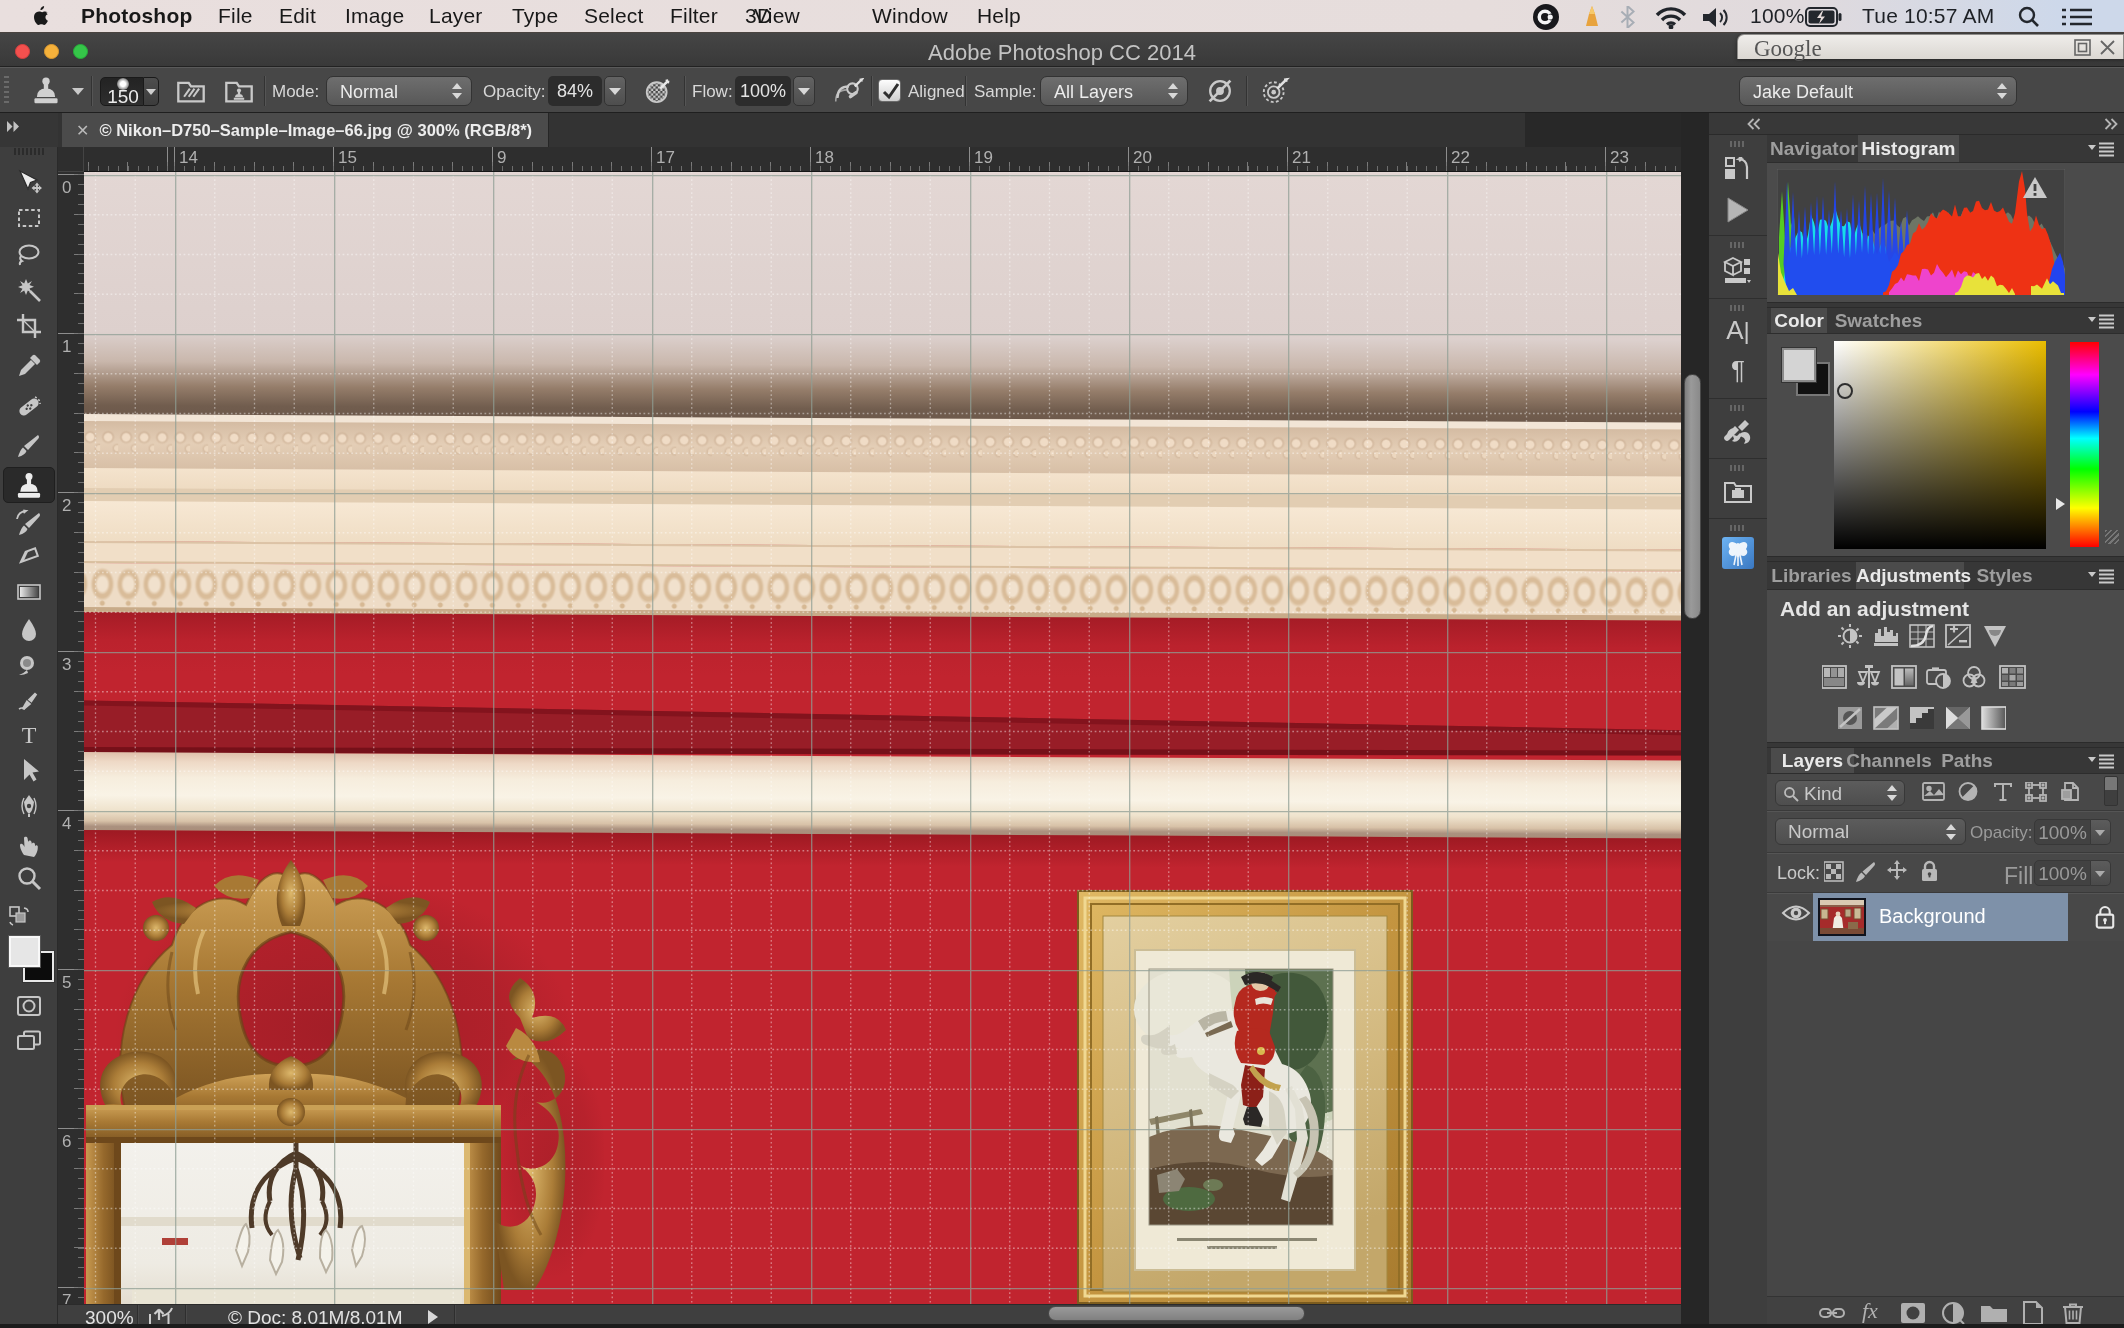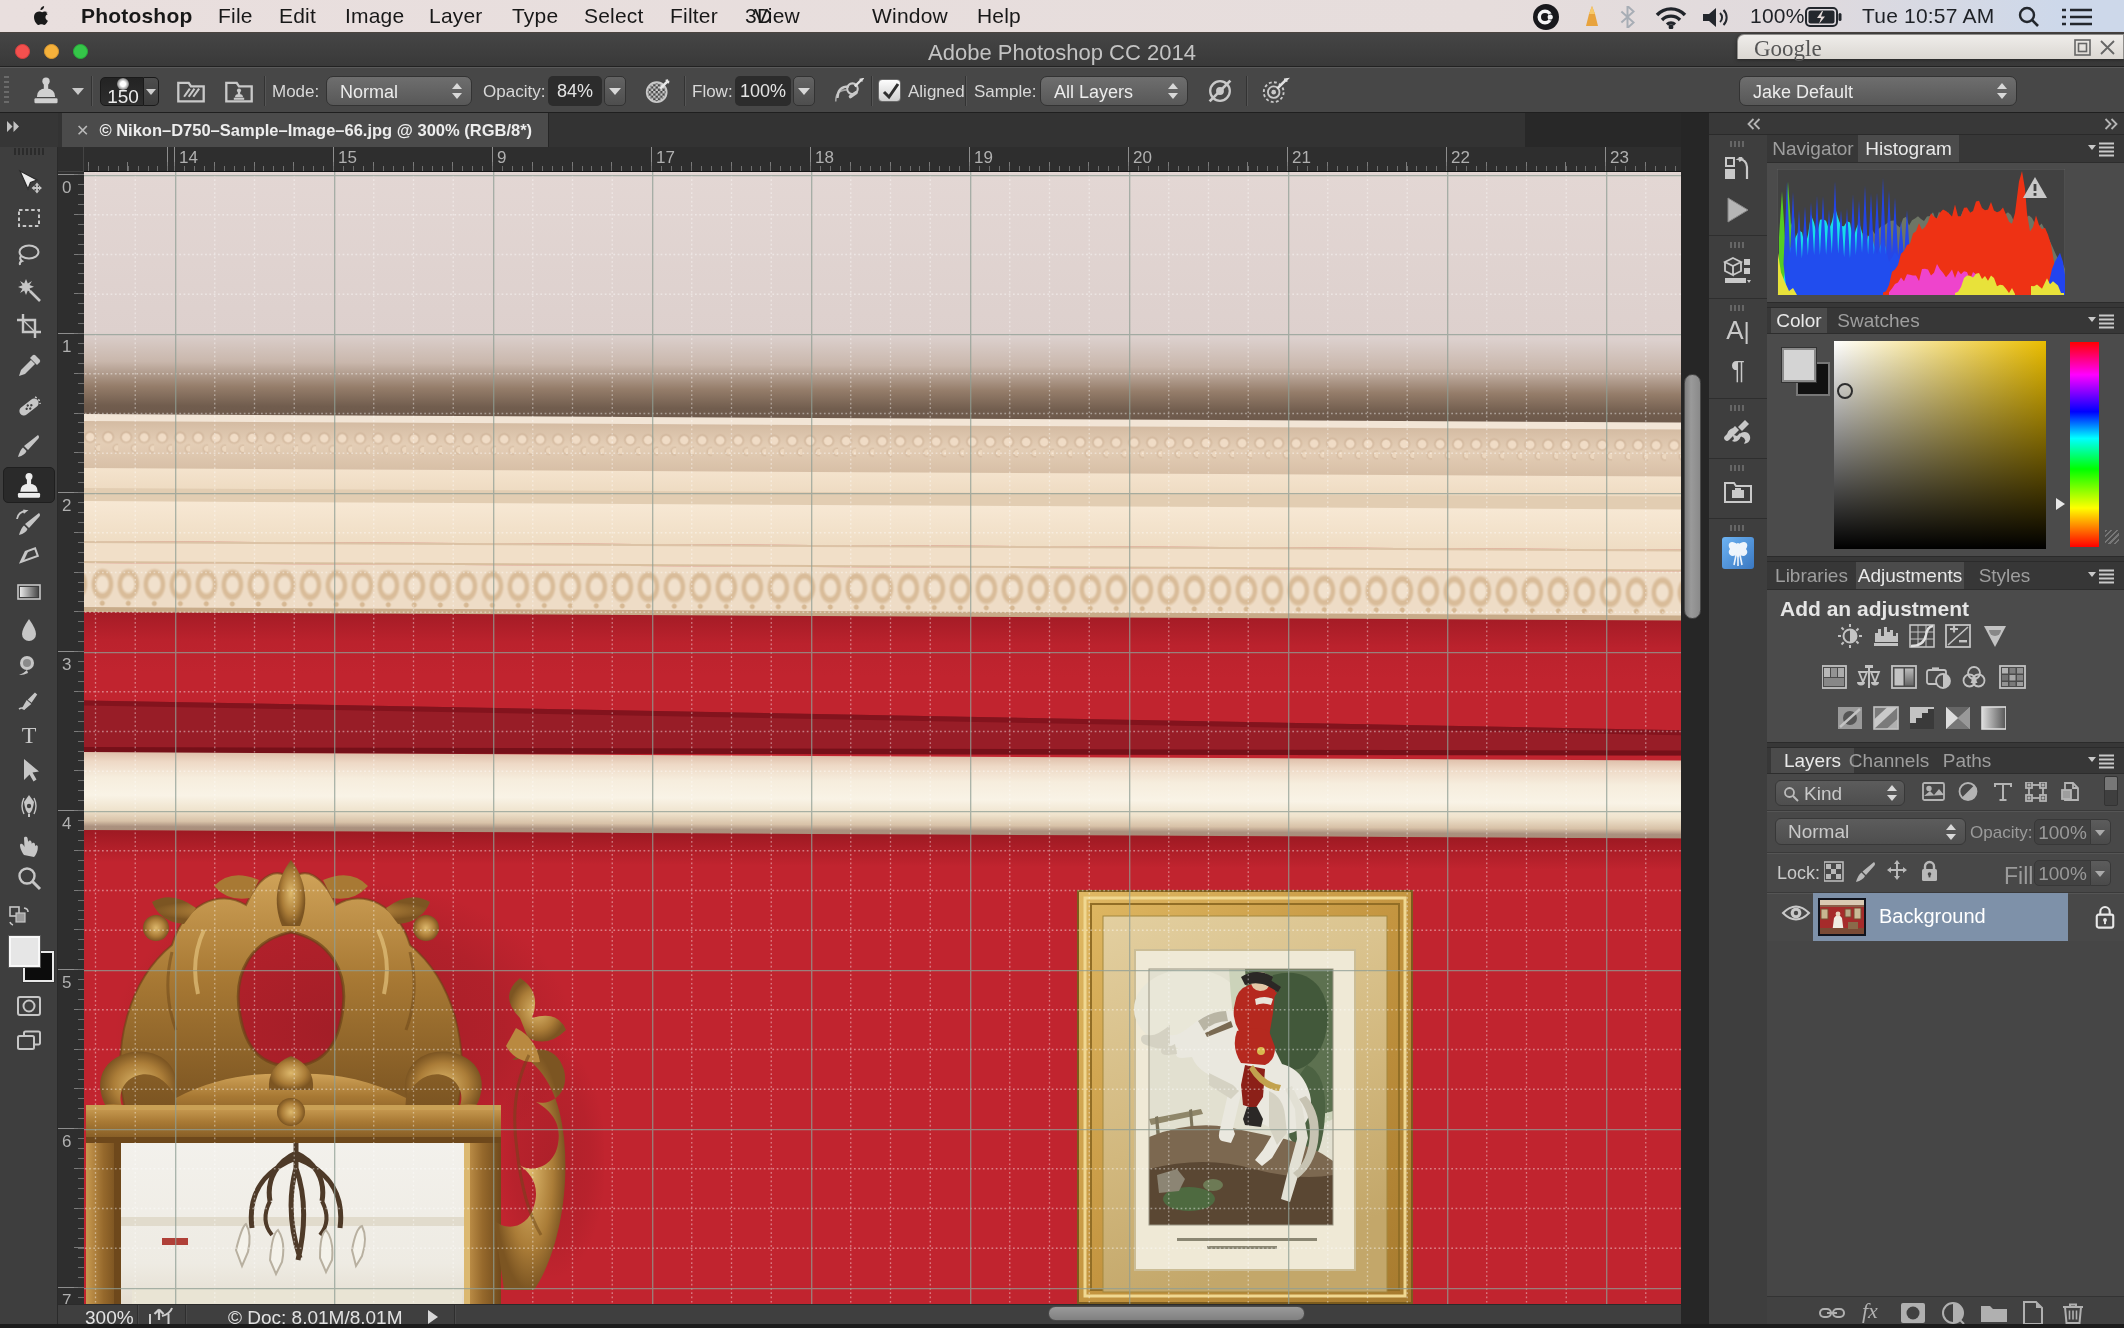--- a/index.html
+++ b/index.html
@@ -57,21 +57,21 @@
 
 #gutter{left:1681px;top:113px;width:28px;height:1215px;background:#262626}
 #vthumb{left:1684px;top:374px;width:17px;height:245px;background:linear-gradient(90deg,#7e7e7e,#9a9a9a 40%,#8a8a8a);border:1px solid #4a4a4a;border-radius:9px}
 #hthumb{left:1048px;top:1306px;width:257px;height:15px;background:linear-gradient(#9a9a9a,#808080);border:1px solid #4a4a4a;border-radius:8px}
 #collapsestrip{left:1709px;top:113px;width:415px;height:22px;background:#383838;border-bottom:1px solid #2a2a2a}
 #iconstrip{left:1709px;top:135px;width:58px;height:1193px;background:#3e3e3e}
 .pico{position:absolute;left:0;width:58px;text-align:center;color:#c9c9c9}
 
 #panels{left:1767px;top:135px;width:357px;height:1193px;background:#474747}
 .ptabbar{position:absolute;left:0;width:357px;background:#373737;border-bottom:1px solid #2d2d2d}
-.ptab{position:absolute;top:0;height:100%;font-size:19px;font-weight:normal;color:#9e9e9e;text-align:center}
+.ptab{position:absolute;top:0;height:100%;font-size:19px;font-weight:bold;color:#9e9e9e;text-align:center}
 .ptab.act{background:#4b4b4b;color:#e9e9e9}
 .flyout{position:absolute;right:10px;width:26px;height:16px}
 .gsep{position:absolute;left:0;width:357px;height:6px;background:#373737;border-top:1px solid #2b2b2b;border-bottom:1px solid #2b2b2b}
 </style></head>
 <body>
 <div class="ab" id="menubar">
   <svg class="ab" style="left:33px;top:6px" width="19" height="22" viewBox="0 0 17 20">
       <path fill="#1a1a1a" d="M11.7 0c.1 1.1-.3 2.2-1 3-.7.9-1.9 1.5-2.9 1.4-.1-1 .4-2.1 1-2.9C9.5.7 10.7.1 11.7 0zM15.6 6.9c-.9-.5-2-.9-3-.9-1.4 0-2 .7-3 .7-1 0-1.8-.7-3-.7C4.2 6 2.6 7 1.7 8.5.1 11.4 1.3 15.7 2.9 18c.8 1.1 1.7 2.4 2.9 2.3 1.2 0 1.6-.7 3-.7s1.8.7 3 .7c1.2 0 2-1.1 2.8-2.3.6-.8.8-1.3 1.2-2.2-3.2-1.2-3.7-5.8-.2-6.9-.7-1-1.6-1.7-2-2z" transform="scale(.85)"></path>
     </svg>
   <span class="mi" style="left:81px;font-weight:bold">Photoshop</span>

